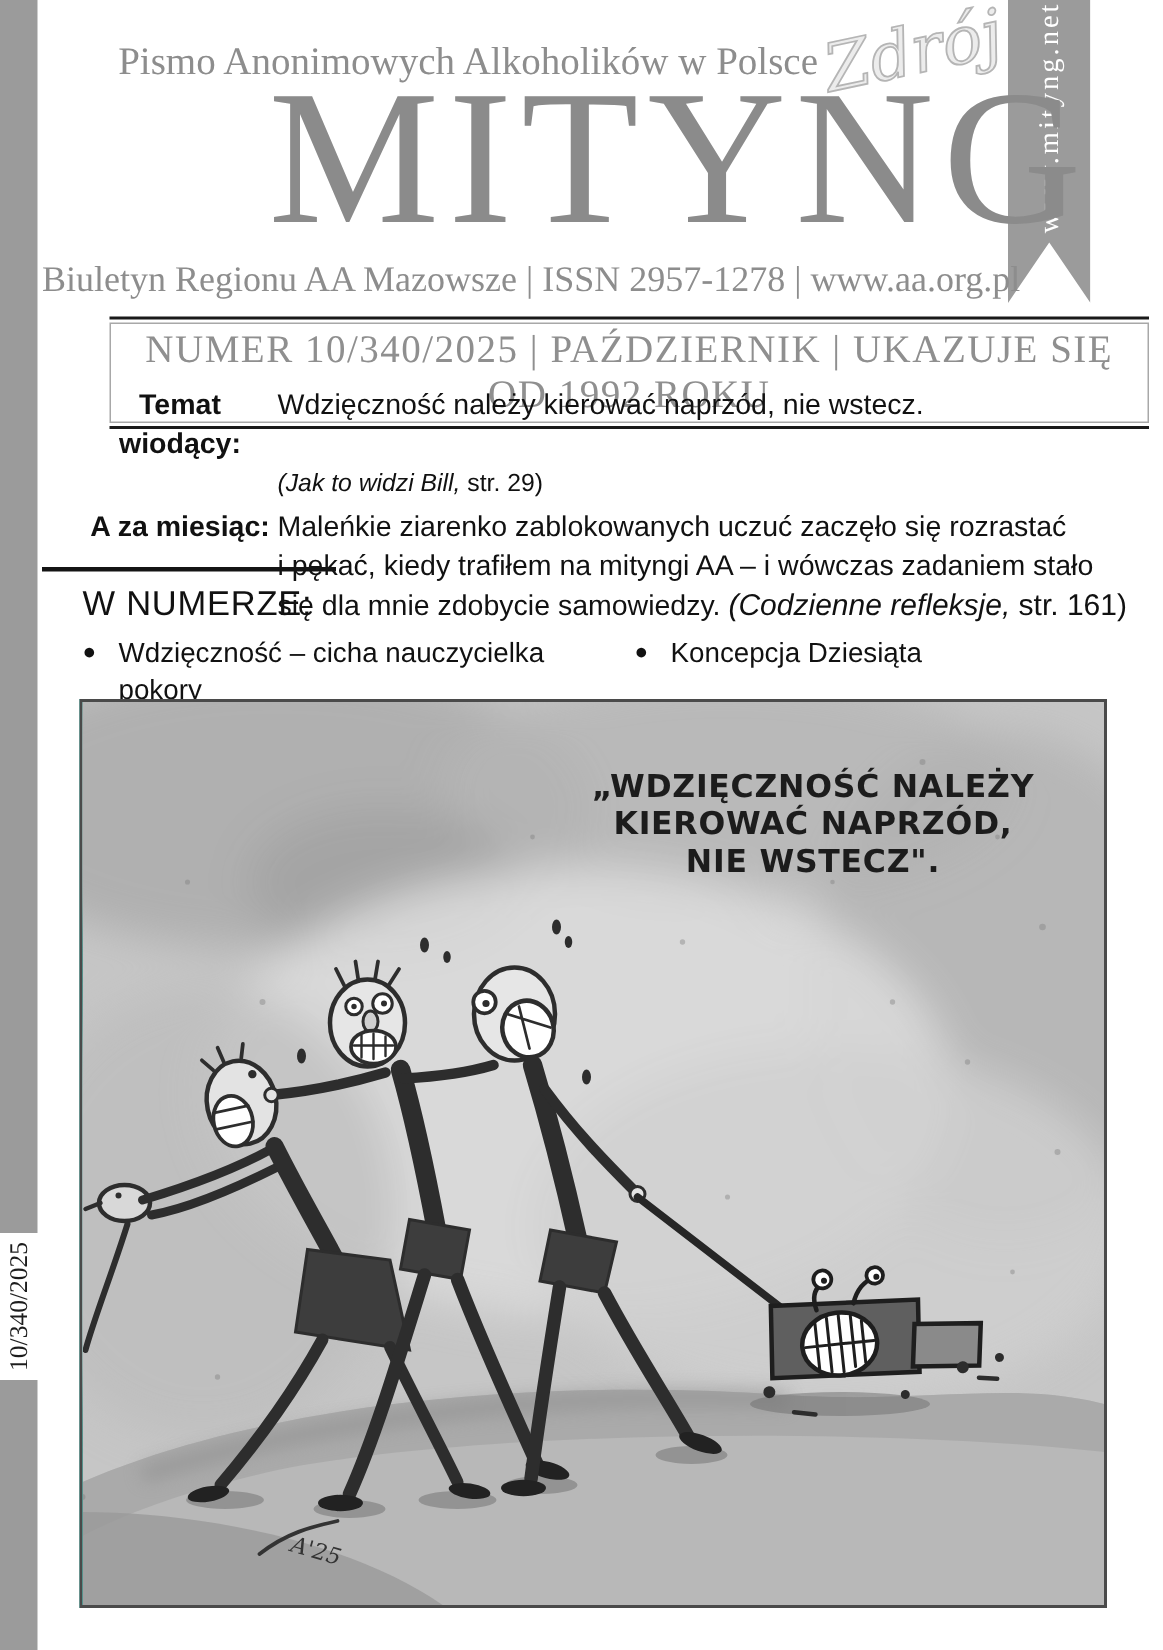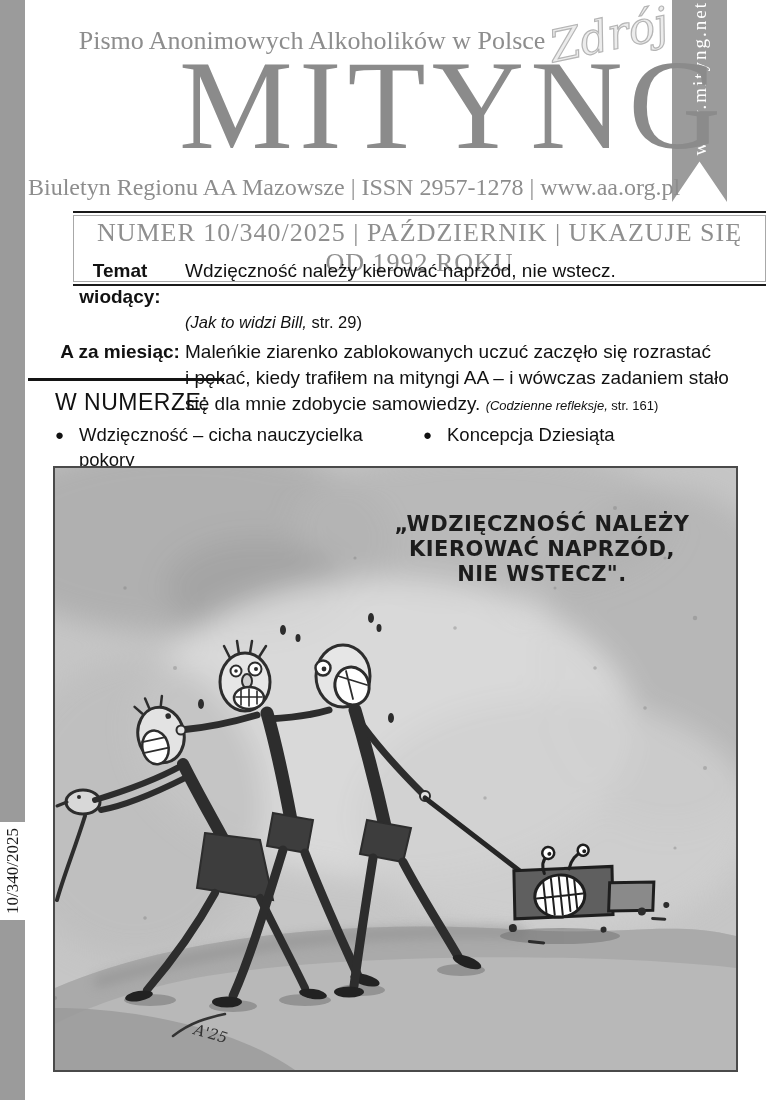--- a/index.html
+++ b/index.html
@@ -41,21 +41,21 @@
   .banner-box{border:1px solid #a8a8a8;text-align:center;padding:2px 0 3px 0;
       font-family:"Liberation Serif",serif;font-size:26px;letter-spacing:1px;color:#8f8f8f;}
 
   
   .lead-grid{position:absolute;top:258px;left:55px;right:20px;
       display:grid;grid-template-columns:130px 1fr;font-size:19px;line-height:26px;}
   .lead-grid .lbl{font-weight:bold;text-align:center;}
   .src{font-size:16.5px;line-height:24px;}
   .src .it{font-style:italic;text-align:right;}
   .spacer{height:5px;grid-column:1 / 3;}
-  .inline-src{font-size:13px;margin-top:28px;}
+  .inline-src{font-size:20px;margin-top:28px;}
   .inline-src .it{font-style:italic;}
 
   .rule-short{position:absolute;top:378px;left:28px;width:196px;height:3px;background:#141414;}
 
   
   .in-issue{position:absolute;top:389px;left:55px;right:20px;}
   .in-issue h2{margin:0 0 6px 0;font-size:23px;font-weight:normal;letter-spacing:0.5px;}
   .issue-grid{display:grid;grid-template-columns:368px 1fr;row-gap:2px;}
   .issue-item{display:flex;align-items:flex-start;font-size:18.5px;line-height:25px;}
   .bullet{width:24px;flex:0 0 24px;font-size:15px;line-height:25px;}

